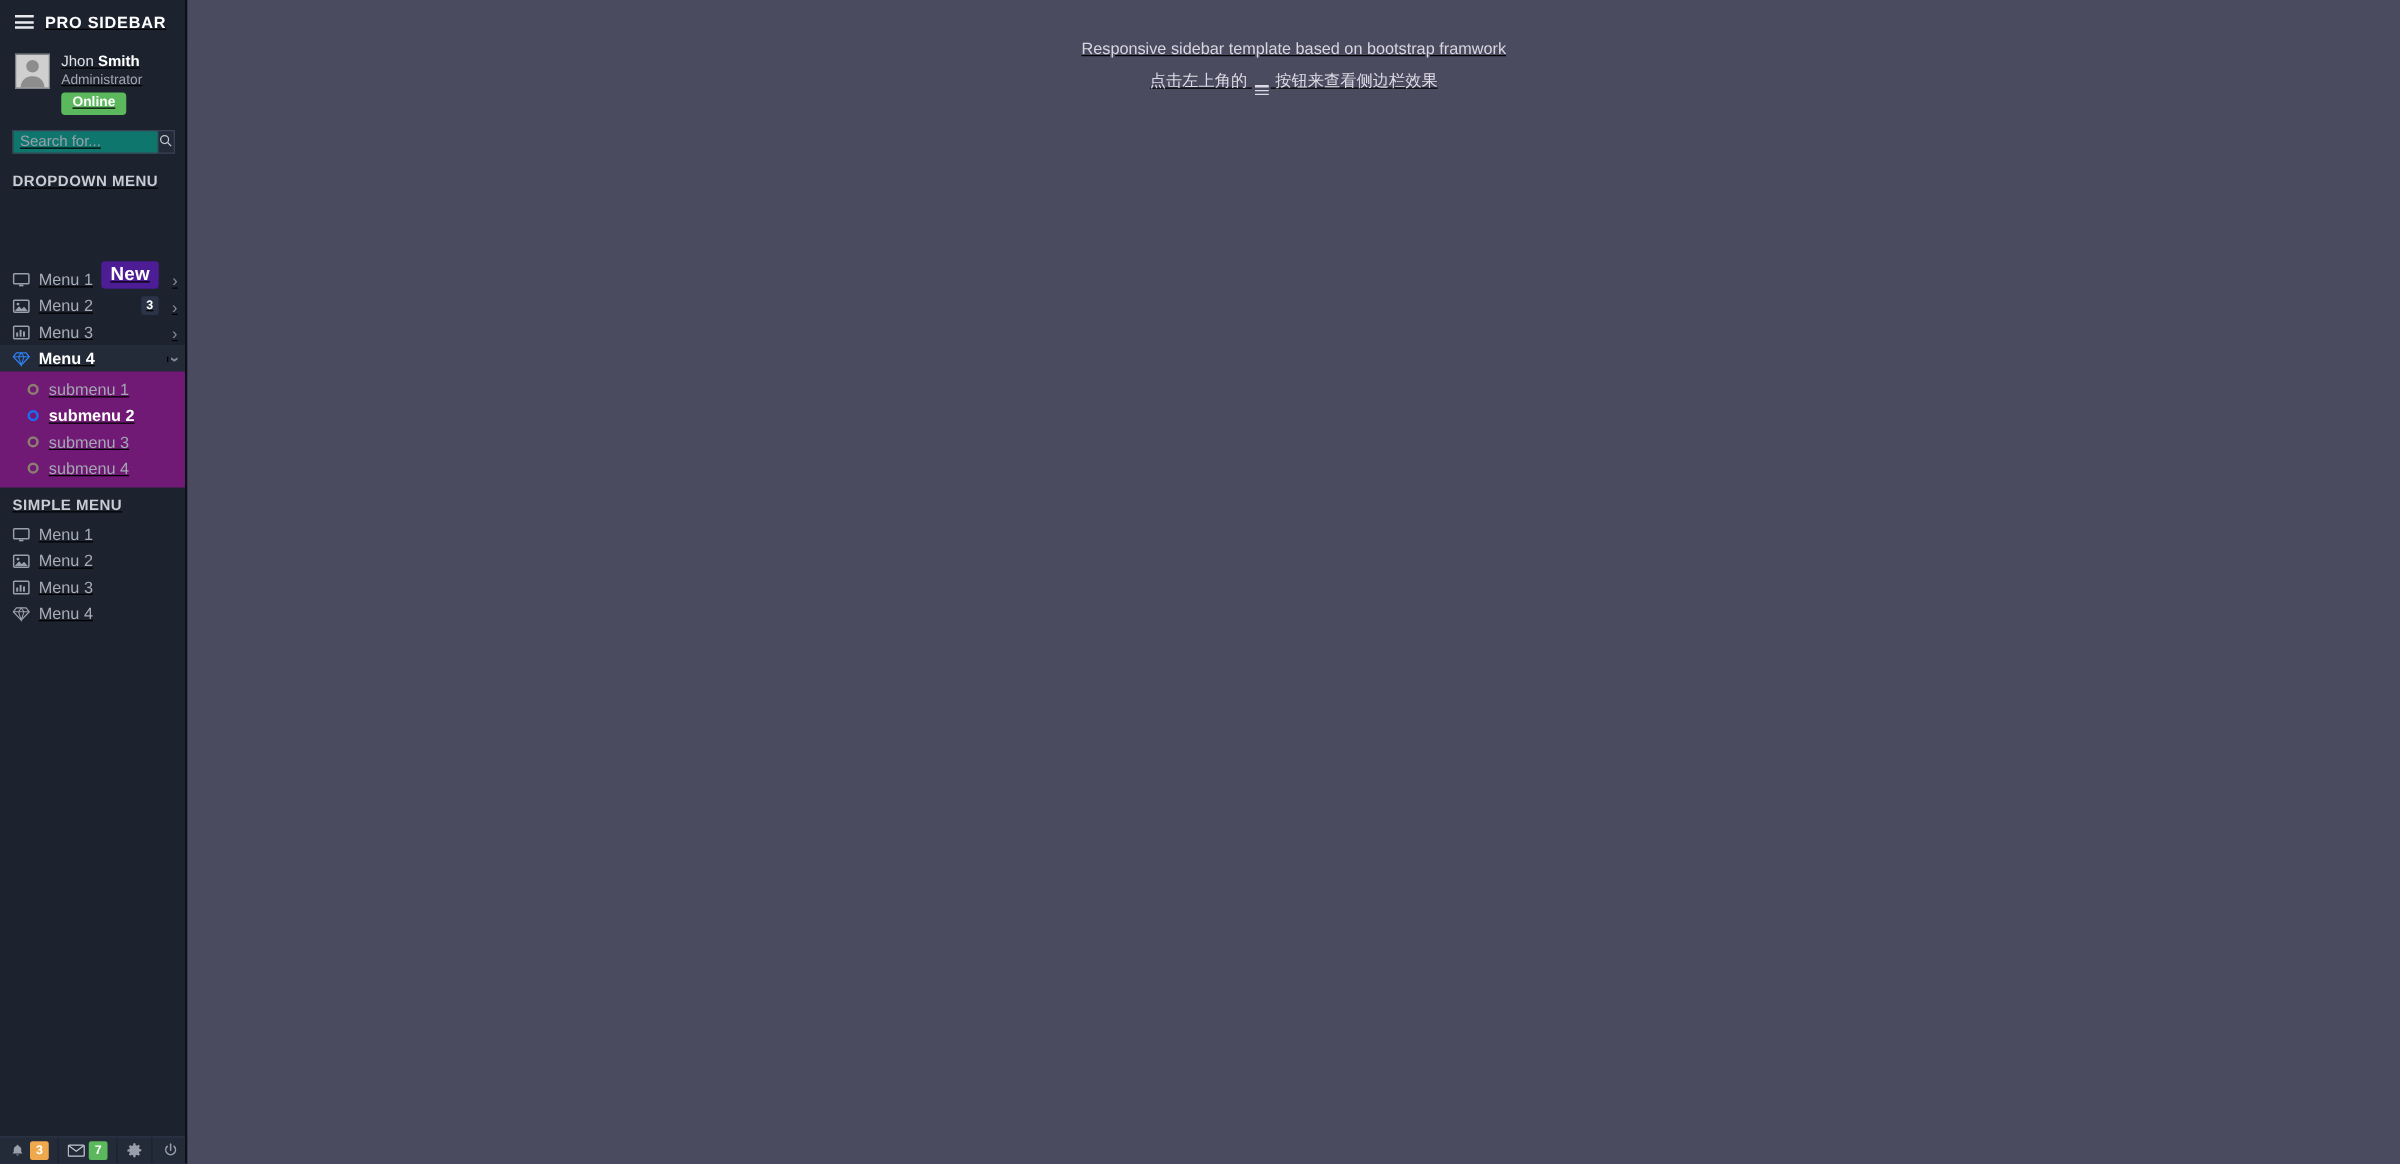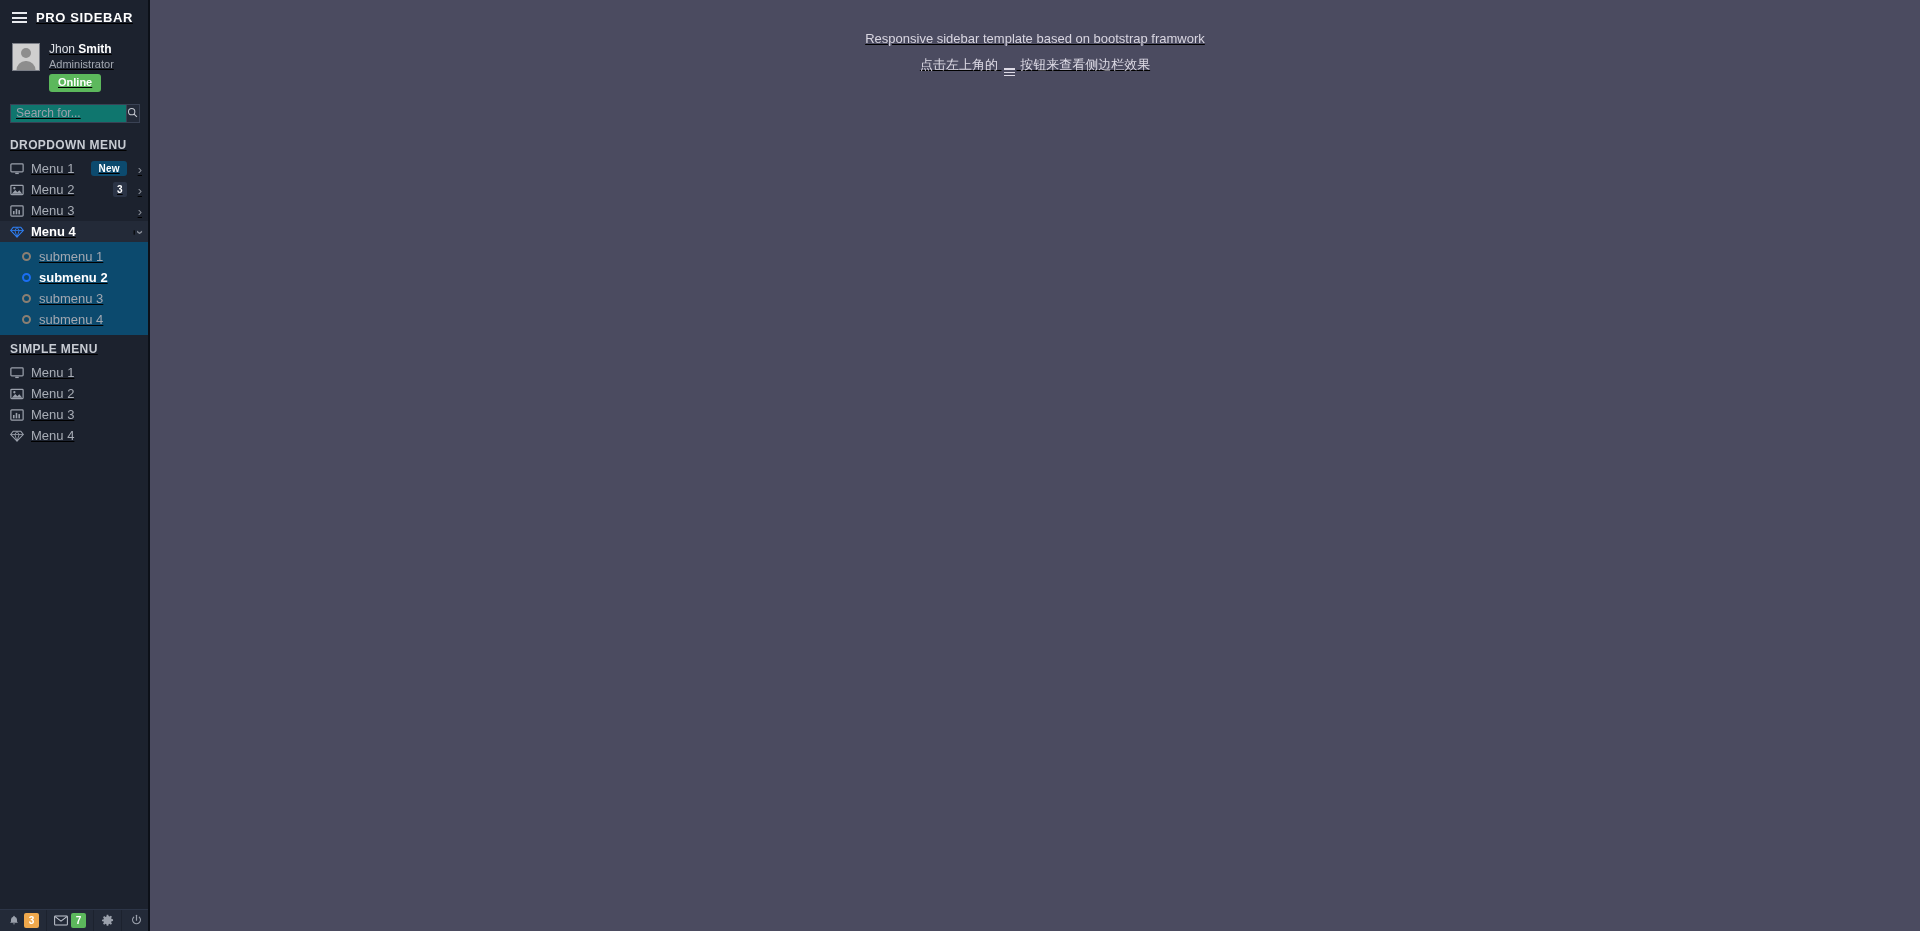--- a/index.html
+++ b/index.html
@@ -161,43 +161,44 @@
   .chev {
     flex: 0 0 auto;
     color: #8a8f99;
     font-size: 13px;
     line-height: 1;
     margin-left: 4px;
   }
   .chev.down { transform: rotate(90deg); display:inline-block; }
 
   .badge-new {
-    background:#0c4a6e;
+    background:#4c1d95;
     color:#fff;
-    font-size:10px;
+    font-size:15px;
     font-weight:bold;
     padding:1px 7px;
     border-radius:3px;
     line-height:1.35;
     letter-spacing:.2px;
+    margin-top:48px;
   }
   .badge-num {
     background:#2b3446;
     color:#ffffff;
     font-size:10px;
     font-weight:bold;
     padding:1px 4px;
     border-radius:2px;
     line-height:1.3;
     min-width:11px;
     text-align:center;
   }
 
   
-  .submenu { background:#0c4a6e; padding: 4px 0 5px 0; }
+  .submenu { background:#701a75; padding: 4px 0 5px 0; }
   .sub-item {
     display:flex;
     align-items:center;
     gap:8px;
     padding: 3px 8px 3px 22px;
     font-size:13px;
     color:#a3a8b1;
     cursor:pointer;
     min-height:19px;
   }

